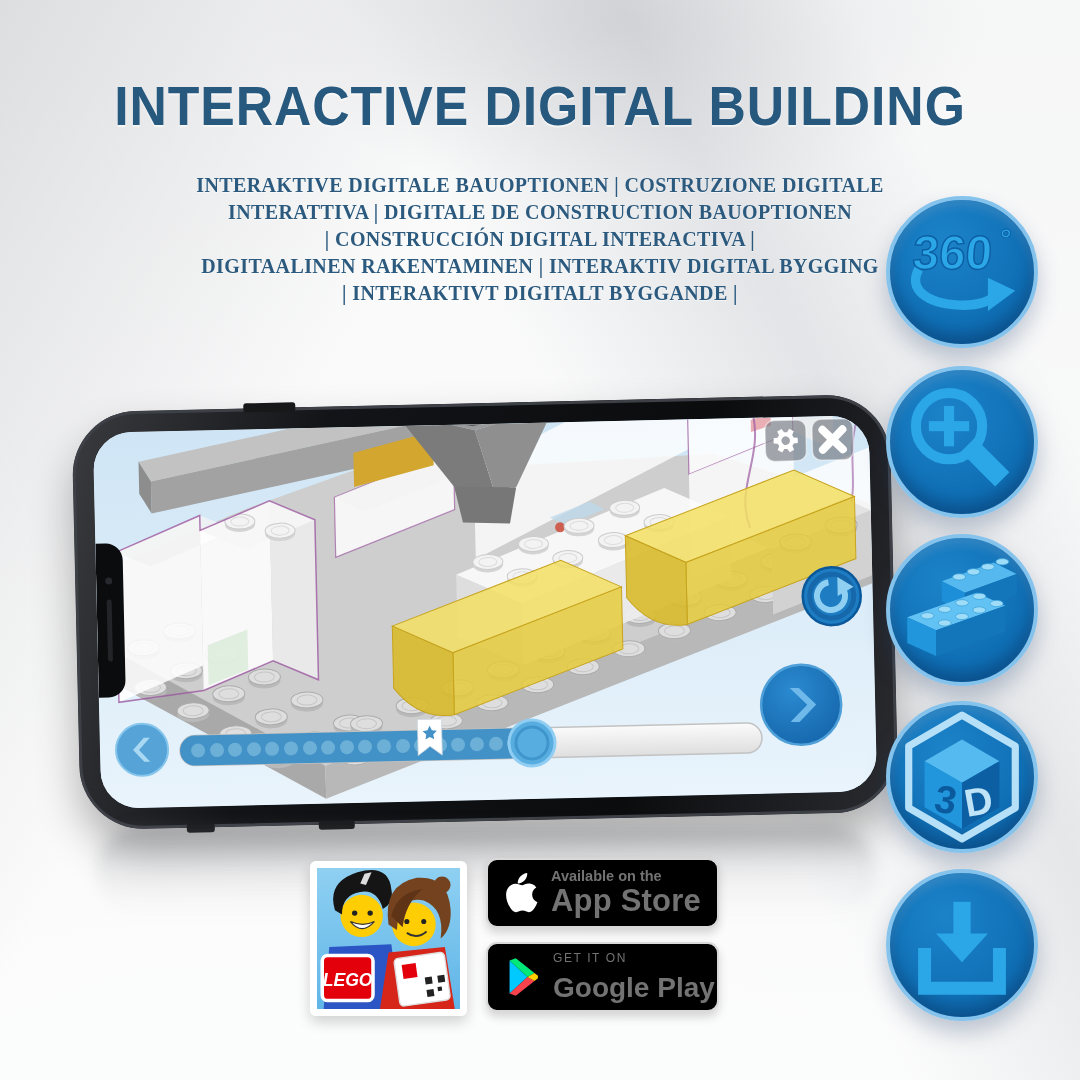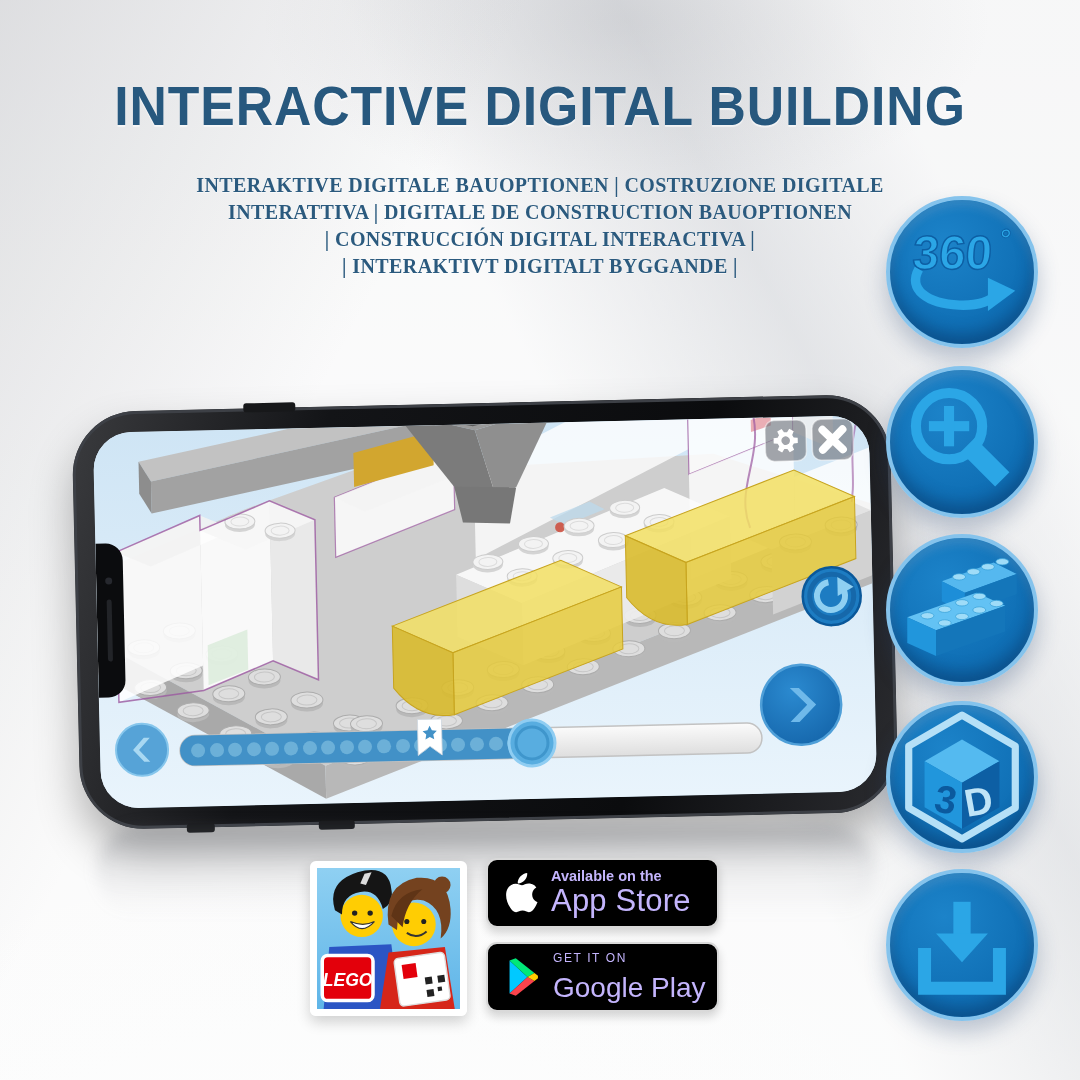--- a/index.html
+++ b/index.html
@@ -43,41 +43,42 @@
     border:4px solid #85c3ec;
     box-shadow:0 12px 22px rgba(40,70,110,.28), inset 0 -9px 16px rgba(6,48,96,.45), inset 0 6px 10px rgba(255,255,255,.14);}
   .feature svg{width:100%;height:100%;display:block;}
   
   .lego-app{position:absolute;left:310px;top:861px;width:157px;height:155px;border-radius:6px;
     border:7px solid #fff;box-sizing:border-box;overflow:hidden;
     background:linear-gradient(180deg,#8fd0f2,#5fb5e8);box-shadow:0 6px 14px rgba(0,0,0,.18);}
   .lego-app svg{width:100%;height:100%;display:block;}
   .store-badge{position:absolute;left:486px;width:233px;height:70px;background:#000;
     border:2px solid #d9d9d9;border-radius:11px;display:flex;align-items:center;
-    box-sizing:border-box;box-shadow:0 5px 10px rgba(0,0,0,.16);color:#c4b5fd;}
+    box-sizing:border-box;box-shadow:0 5px 10px rgba(0,0,0,.16);color:#737373;}
   .store-badge.apple{top:858px;}
   .store-badge.google{top:942px;}
   .store-badge .logo{margin-left:16px;flex:0 0 auto;display:flex;align-items:center;}
   .store-badge .txt{margin-left:13px;line-height:1.05;}
   .apple .l1{font-size:14.5px;font-weight:bold;}
-  .apple .l2{font-size:31px;font-weight:normal;letter-spacing:.2px;margin-top:1px;}
+  .apple .l2{font-size:31px;font-weight:bold;letter-spacing:.2px;margin-top:1px;}
   .google .l1{font-size:12px;font-weight:normal;letter-spacing:1.6px;}
-  .google .l2{font-size:28px;font-weight:400;margin-top:8px;}
+  .google .l2{font-size:28px;font-weight:700;margin-top:8px;}
 </style>
 </head>
 <body>
 
 <div class="canvas">
 
   <div class="headline">INTERACTIVE DIGITAL BUILDING</div>
 
   <div class="subtitle">
     <div>INTERAKTIVE DIGITALE BAUOPTIONEN | COSTRUZIONE DIGITALE</div>
     <div>INTERATTIVA | DIGITALE DE CONSTRUCTION BAUOPTIONEN</div>
     <div>| CONSTRUCCIÓN DIGITAL INTERACTIVA |</div>
+    <div>DIGITAALINEN RAKENTAMINEN | INTERAKTIV DIGITAL BYGGING</div>
     <div>| INTERAKTIVT DIGITALT BYGGANDE |</div>
   </div>
 
   <div class="phone">
     <div class="frame">
       <div class="sbtn t1"></div>
       <div class="sbtn b1"></div>
       <div class="sbtn b2"></div>
       <div class="screen">
         <svg class="scene" viewBox="0 0 776 376">

